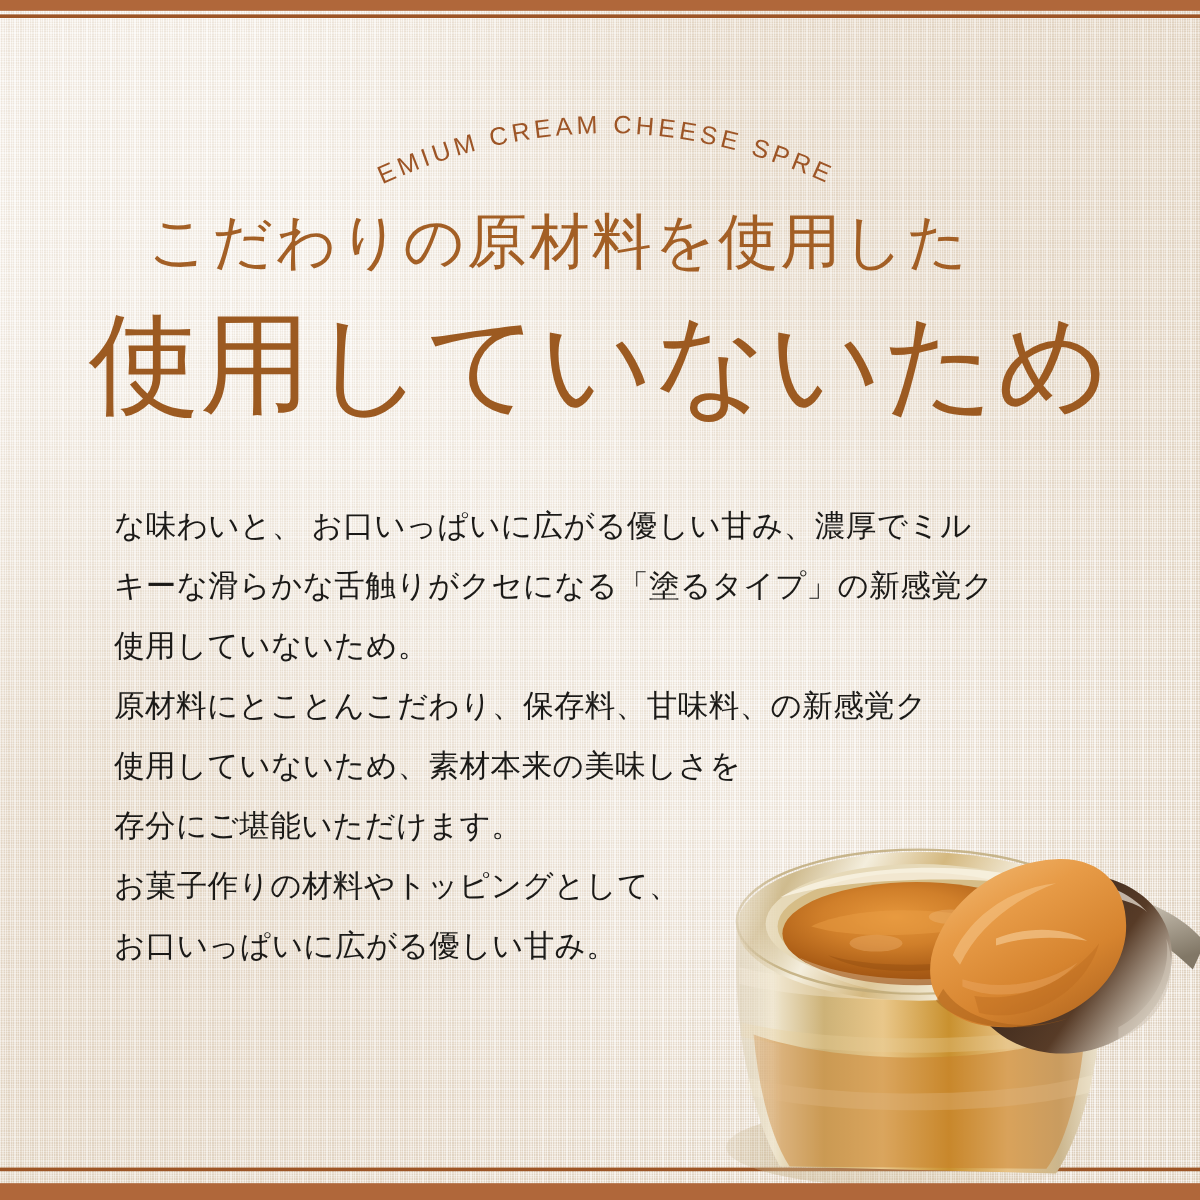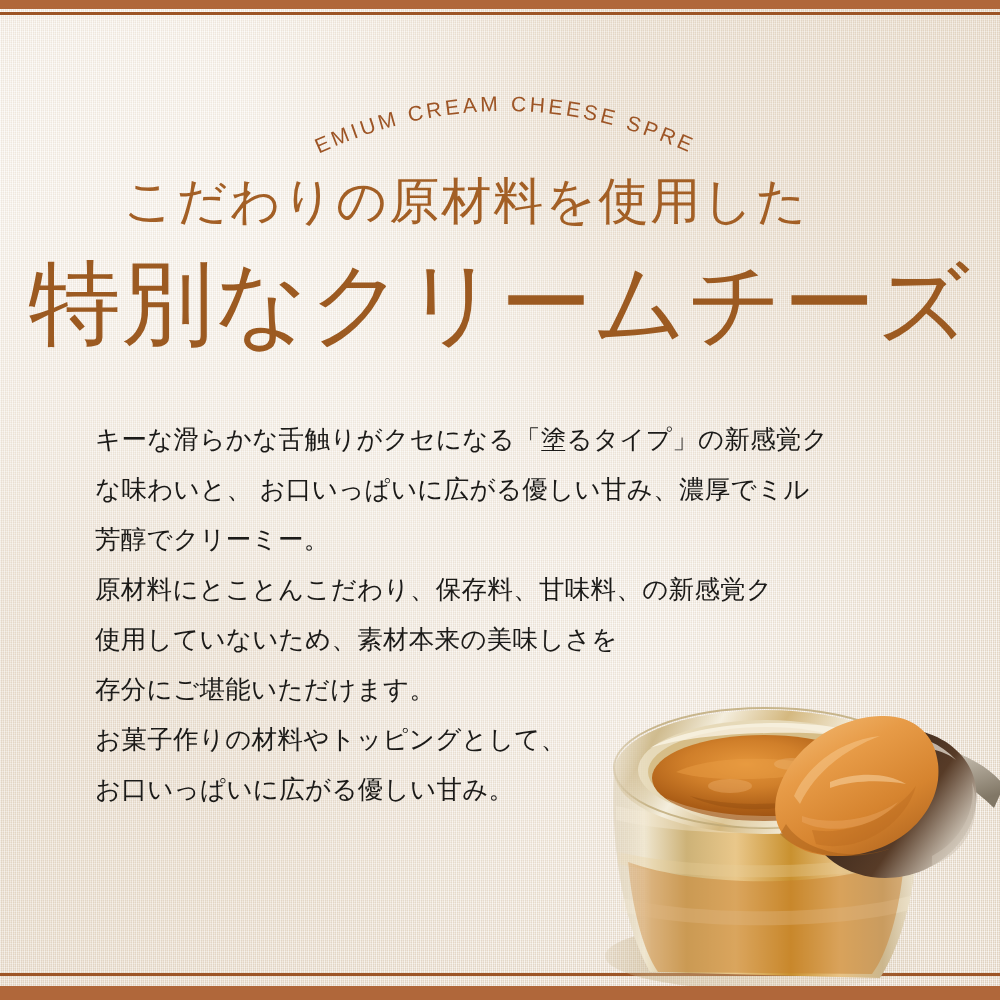--- a/index.html
+++ b/index.html
@@ -162,21 +162,21 @@
       <defs>
         <path id="eyebrowArc" d="M 318,92 Q 505,6 692,92" fill="none"></path>
       </defs>
       <text class="arc-text">
         <textPath href="#eyebrowArc" xlink:href="#eyebrowArc" startOffset="50%" text-anchor="middle">PREMIUM CREAM CHEESE SPREAD</textPath>
       </text>
     </svg>
   </div>
 
   <div class="head-sub">こだわりの原材料を使用した</div>
-  <div class="head-main">特別なクリームチーズ</div>
+  <div class="head-main">使用していないため</div>
 
   <div class="photo">
     <svg viewBox="0 0 420 330" preserveAspectRatio="xMaxYMax meet" aria-hidden="true">
       <defs>
         <linearGradient id="gGlassBody" x1="0" y1="0" x2="1" y2="0">
           <stop offset="0%" stop-color="#d8cbae"></stop>
           <stop offset="10%" stop-color="#efe6cf"></stop>
           <stop offset="24%" stop-color="#cdb277"></stop>
           <stop offset="40%" stop-color="#e9c78a"></stop>
           <stop offset="58%" stop-color="#c9912f"></stop>
@@ -262,23 +262,23 @@
       <path d="M 232,174 C 268,180 312,162 336,130 C 324,172 276,198 236,188 Z" fill="#b9691f" opacity="0.40"></path>
       <path d="M 250,126 C 276,116 306,116 326,128 C 302,124 274,124 250,132 Z" fill="#fbdcae" opacity="0.5"></path>
       <path d="M 222,160 C 252,170 292,164 318,146 C 296,172 252,180 222,166 Z" fill="#f0b172" opacity="0.35"></path>
 
       <path d="M 206,168 C 224,196 272,206 312,192 C 276,206 222,202 200,178 Z" fill="#a15a16" opacity="0.45"></path>
     </svg>
   </div>
 
   <div class="body-copy">
     <p>
+      <span class="ln">な味わいと、 お口いっぱいに広がる優しい甘み、濃厚でミル</span>
       <span class="ln">キーな滑らかな舌触りがクセになる「塗るタイプ」の新感覚ク</span>
-      <span class="ln">な味わいと、 お口いっぱいに広がる優しい甘み、濃厚でミル</span>
-      <span class="ln">芳醇でクリーミー。</span>
+      <span class="ln">使用していないため。</span>
     </p>
     <p>
       <span class="ln">原材料にとことんこだわり、保存料、甘味料、の新感覚ク</span>
       <span class="ln">使用していないため、素材本来の美味しさを</span>
       <span class="ln">存分にご堪能いただけます。</span>
     </p>
     <p>
       <span class="ln">お菓子作りの材料やトッピングとして、</span>
       <span class="ln">お口いっぱいに広がる優しい甘み。</span>
     </p>

